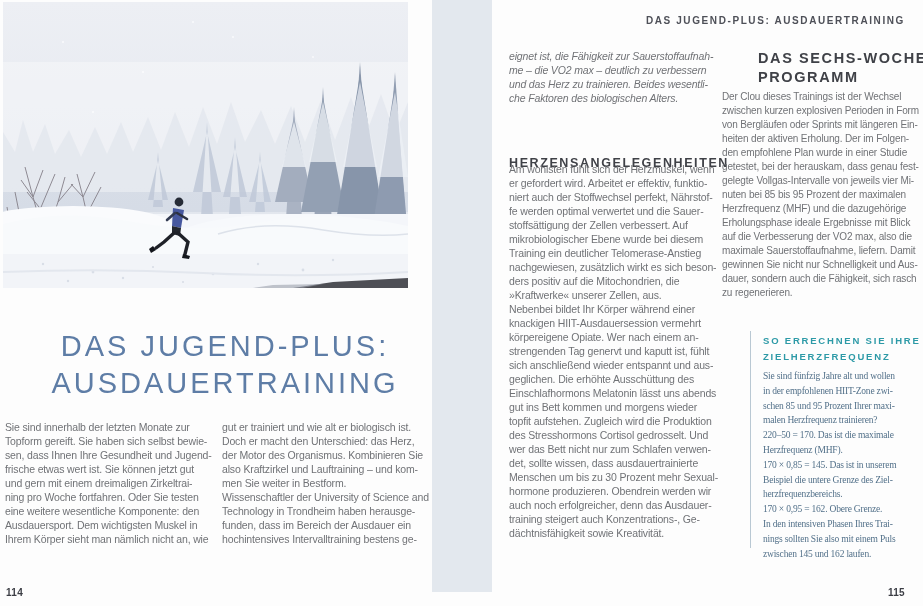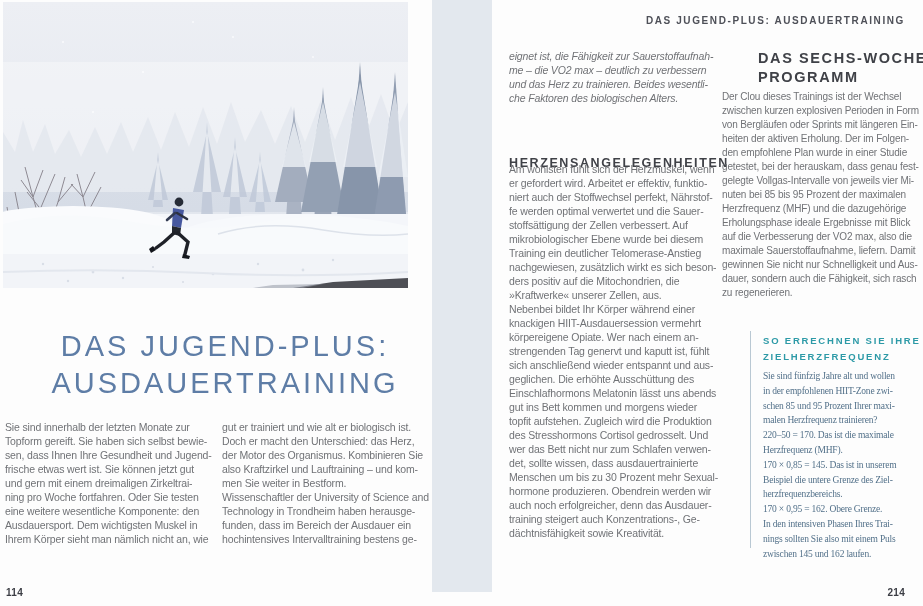--- a/index.html
+++ b/index.html
@@ -249,15 +249,15 @@
 220–50 = 170. Das ist die maximale
 Herzfrequenz (MHF).
 170 × 0,85 = 145. Das ist in unserem
 Beispiel die untere Grenze des Ziel-
 herzfrequenzbereichs.
 170 × 0,95 = 162. Obere Grenze.
 In den intensiven Phasen Ihres Trai-
 nings sollten Sie also mit einem Puls
 zwischen 145 und 162 laufen.</div>
 
-  <div class="page-number right">214</div>
+  <div class="page-number right">115</div>
 
 </div>
 
 </body></html>

